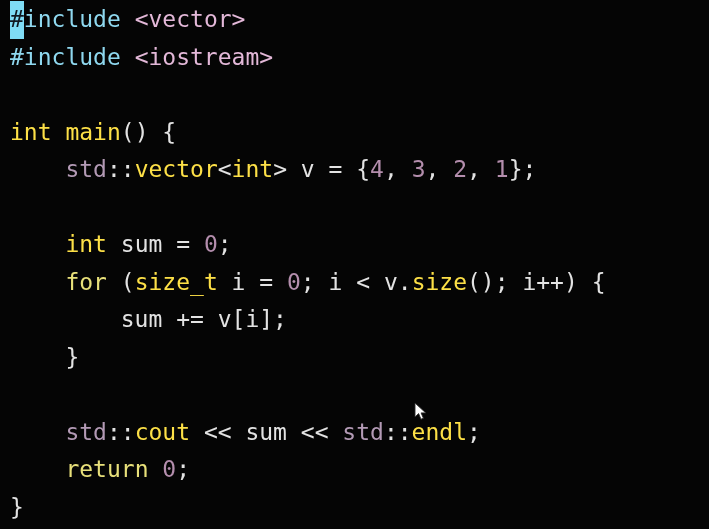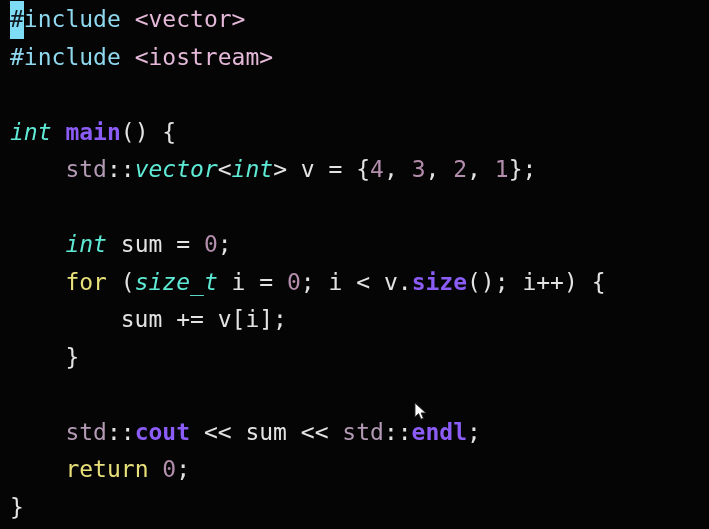--- a/index.html
+++ b/index.html
@@ -25,22 +25,22 @@
     top: 1px;
     white-space: pre;
   }
   .code-line {
     height: 37.5px;
     white-space: pre;
     position: relative;
   }
   
   .t-plain     { color: #e3e3e3; }
-  .t-type      { color: #5eead4; font-style: italic; }
-  .t-func      { color: #8b5cf6; font-weight: bold; }
+  .t-type      { color: #fde047; }
+  .t-func      { color: #fde047; font-weight: normal; }
   .t-keyword   { color: #e8e07a; }
   .t-number    { color: #b48ead; }
   .t-ns        { color: #b39ab5; text-align: right; }
   .t-preproc   { color: #8fd8ef; }
   .t-include   { color: #e3b8d8; }
   .t-punct     { color: #e3e3e3; }
 
   
   .caret-block {
     background: #7fdcf5;

